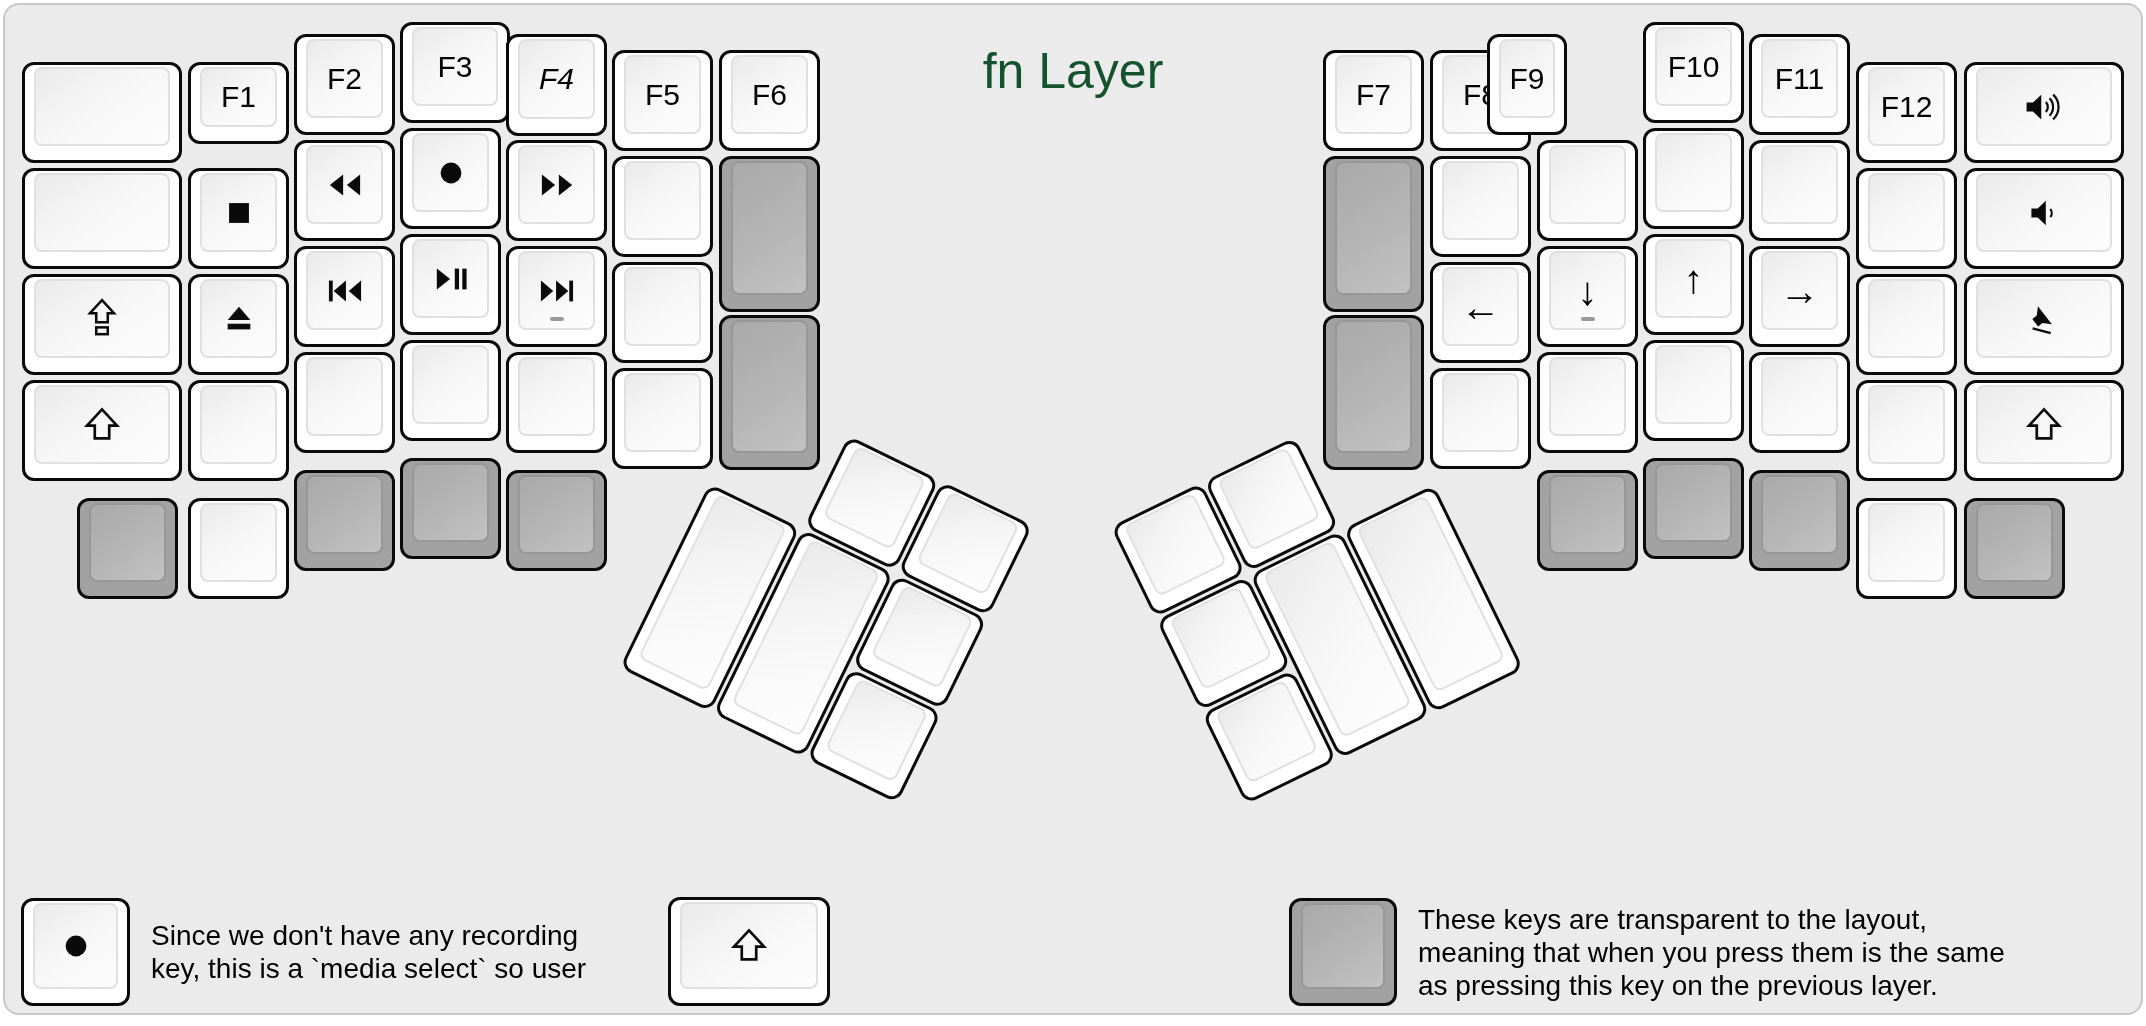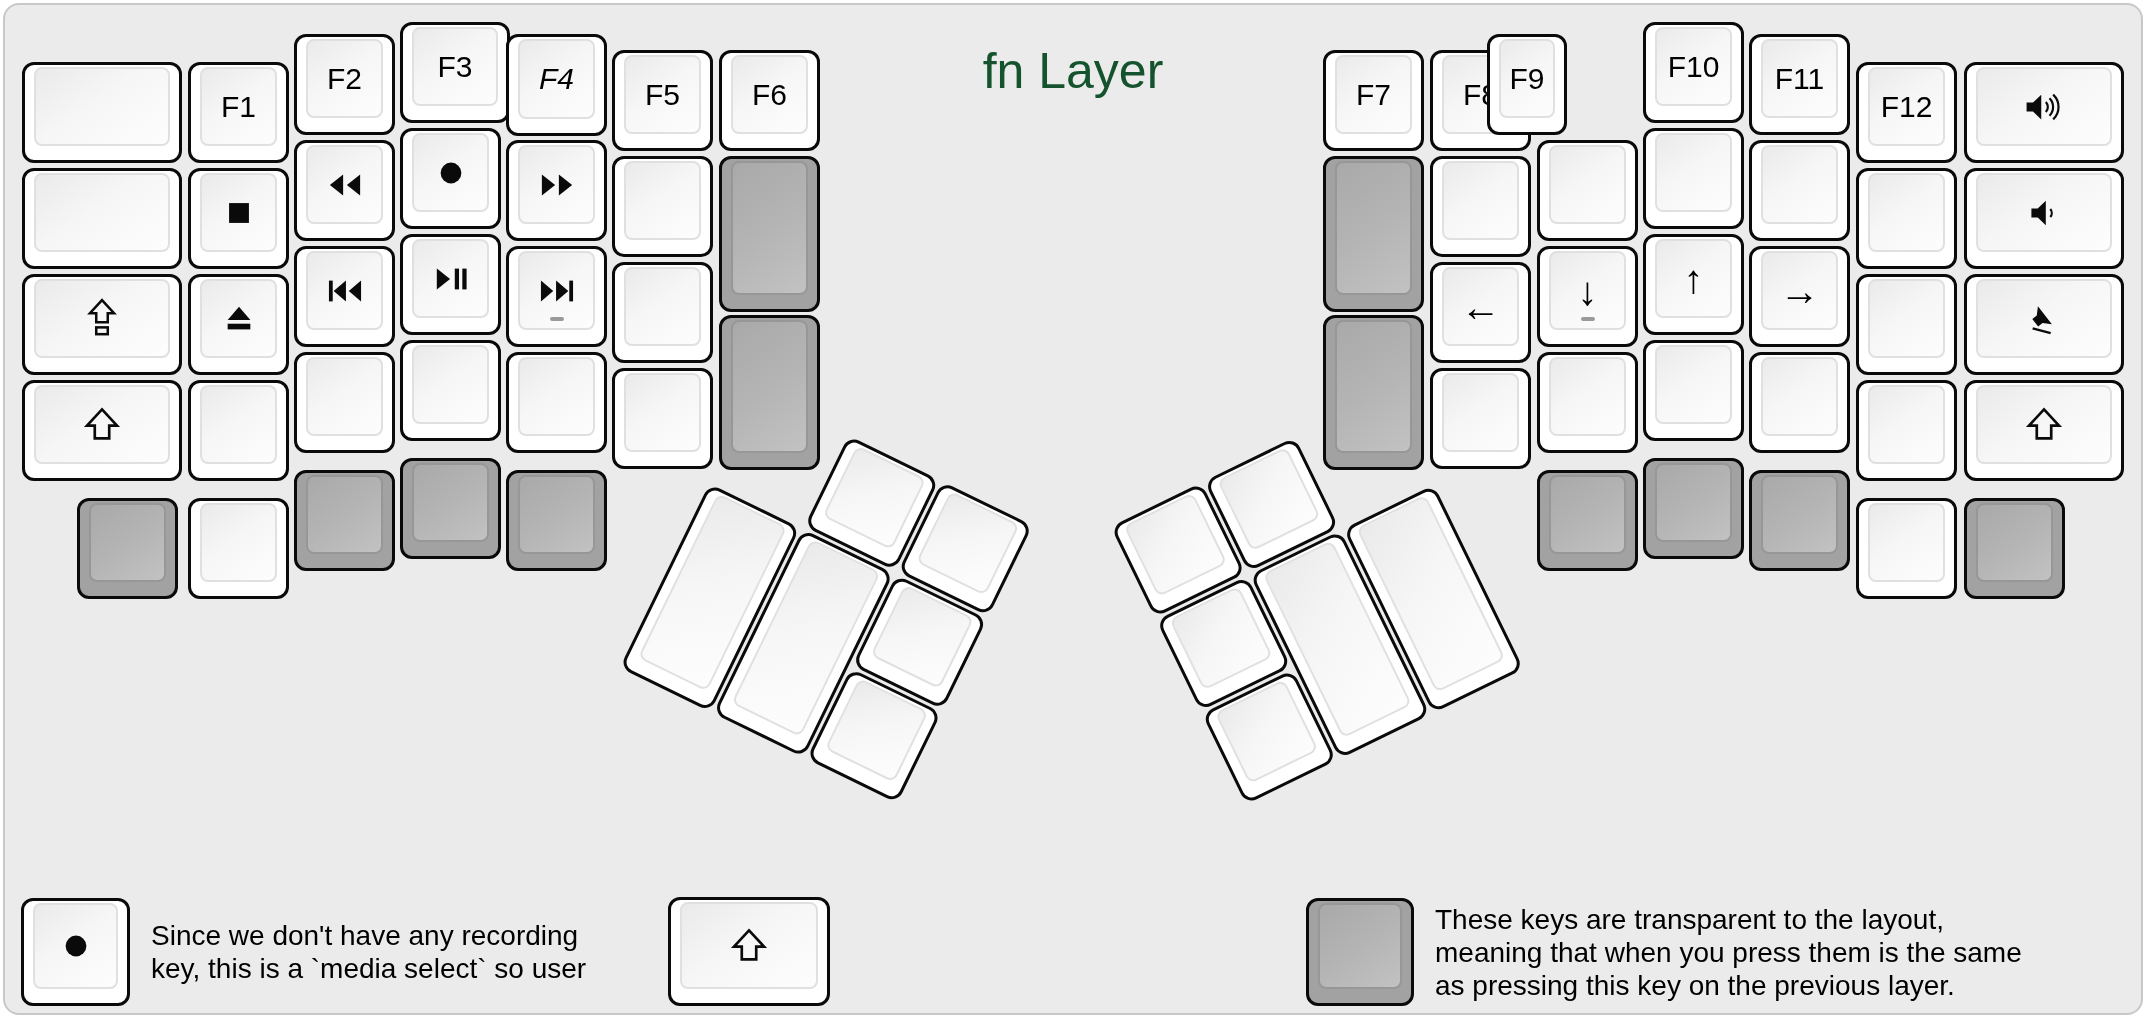--- a/index.html
+++ b/index.html
@@ -49,21 +49,21 @@
           </svg>
         </div>
       </div>
       <div class="key white" style="left: 22px; top: 380px; width: 160px; height: 101px;">
         <div class="face">
           <svg class="ic" width="40" height="40" viewBox="0 0 36 36">
             <path class="line" d="M18 4 L31.5 18.5 H24.5 V30 H11.5 V18.5 H4.5 Z"></path>
           </svg>
         </div>
       </div>
-      <div class="key white" style="left: 188px; top: 62px; width: 101px; height: 101px;">
+      <div class="key white" style="left: 188px; top: 62px; width: 101px; height: 82px;">
         <div class="face">
           <span class="klabel">F1</span>
         </div>
       </div>
       <div class="key white" style="left: 188px; top: 168px; width: 101px; height: 101px;">
         <div class="face">
           <svg class="ic" width="34" height="34" viewBox="0 0 36 36">
             <rect class="fill" x="7.5" y="7.5" width="21" height="21"></rect>
           </svg>
         </div>
@@ -397,21 +397,21 @@
             <div class="face">
               <svg class="ic" width="40" height="40" viewBox="0 0 36 36">
                 <path class="line" d="M18 4 L31.5 18.5 H24.5 V30 H11.5 V18.5 H4.5 Z"></path>
               </svg>
             </div>
           </div>
         </div>
         <div class="legend-text">
         </div>
       </div>
-      <div class="legend-item" style="left: 1289px; top: 898px; margin-left: 17px;">
+      <div class="legend-item" style="left: 1289px; top: 898px;">
         <div class="legend-key" style="width: 108px; height: 108px;">
           <div class="key gray" style="left: 0px; top: 0px; width: 108px; height: 108px;">
             <div class="face"></div>
           </div>
         </div>
         <div class="legend-text">
           <div>These keys are transparent to the layout,</div>
           <div>meaning that when you press them is the same</div>
           <div>as pressing this key on the previous layer.</div>
         </div>

